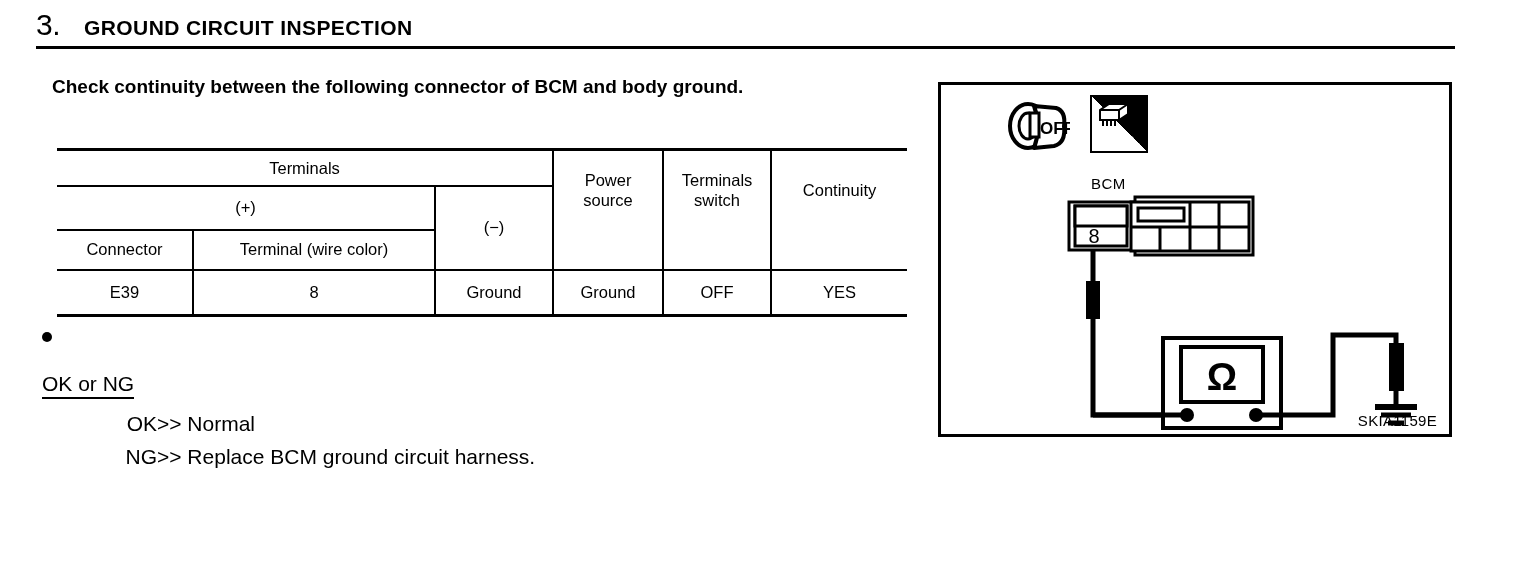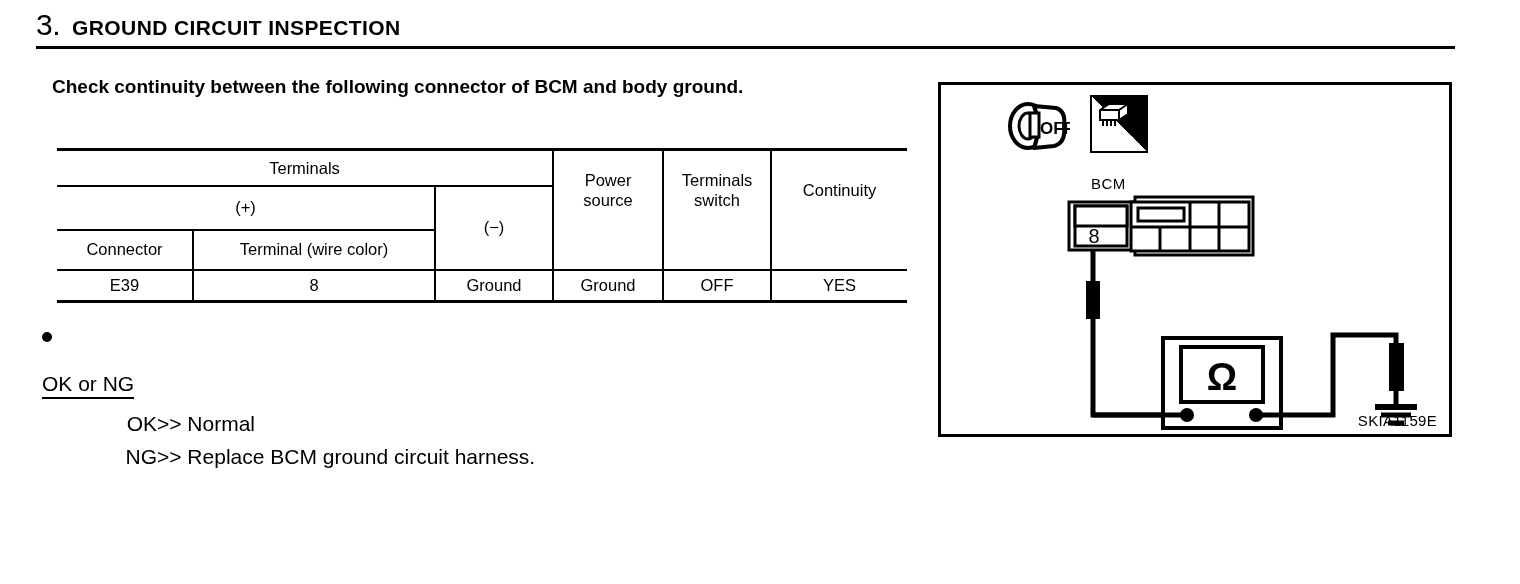--- a/index.html
+++ b/index.html
@@ -26,21 +26,21 @@
   }
   .step-number {
     font-size: 30px;
     font-weight: 400;
     letter-spacing: -0.5px;
   }
   .step-title {
     font-size: 21px;
     font-weight: bold;
     letter-spacing: 0.4px;
-    margin-left: 12px;
+    margin-left: 24px;
   }
   .heading-rule {
     position: absolute;
     left: 36px;
     top: 46px;
     width: 1419px;
     height: 3px;
     background: #000;
   }
 
@@ -76,21 +76,21 @@
   .spec-table .thick-top { border-top: 3px solid #000; }
   .spec-table .thick-bottom { border-bottom: 3px solid #000; }
   .spec-table .thin-bottom { border-bottom: 2px solid #000; }
   .spec-table .no-left { border-left: none; }
   .spec-table .no-right { border-right: none; }
   .spec-table .no-bottom { border-bottom: none; }
 
   .r-terminals { height: 36px; }
   .r-plus { height: 44px; }
   .r-sub { height: 40px; }
-  .r-data { height: 32px; }
+  .r-data { height: 46px; }
 
   
   .bullet-line {
     position: absolute;
     left: 42px;
     top: 332px;
     display: flex;
     align-items: center;
     font-size: 21px;
   }

